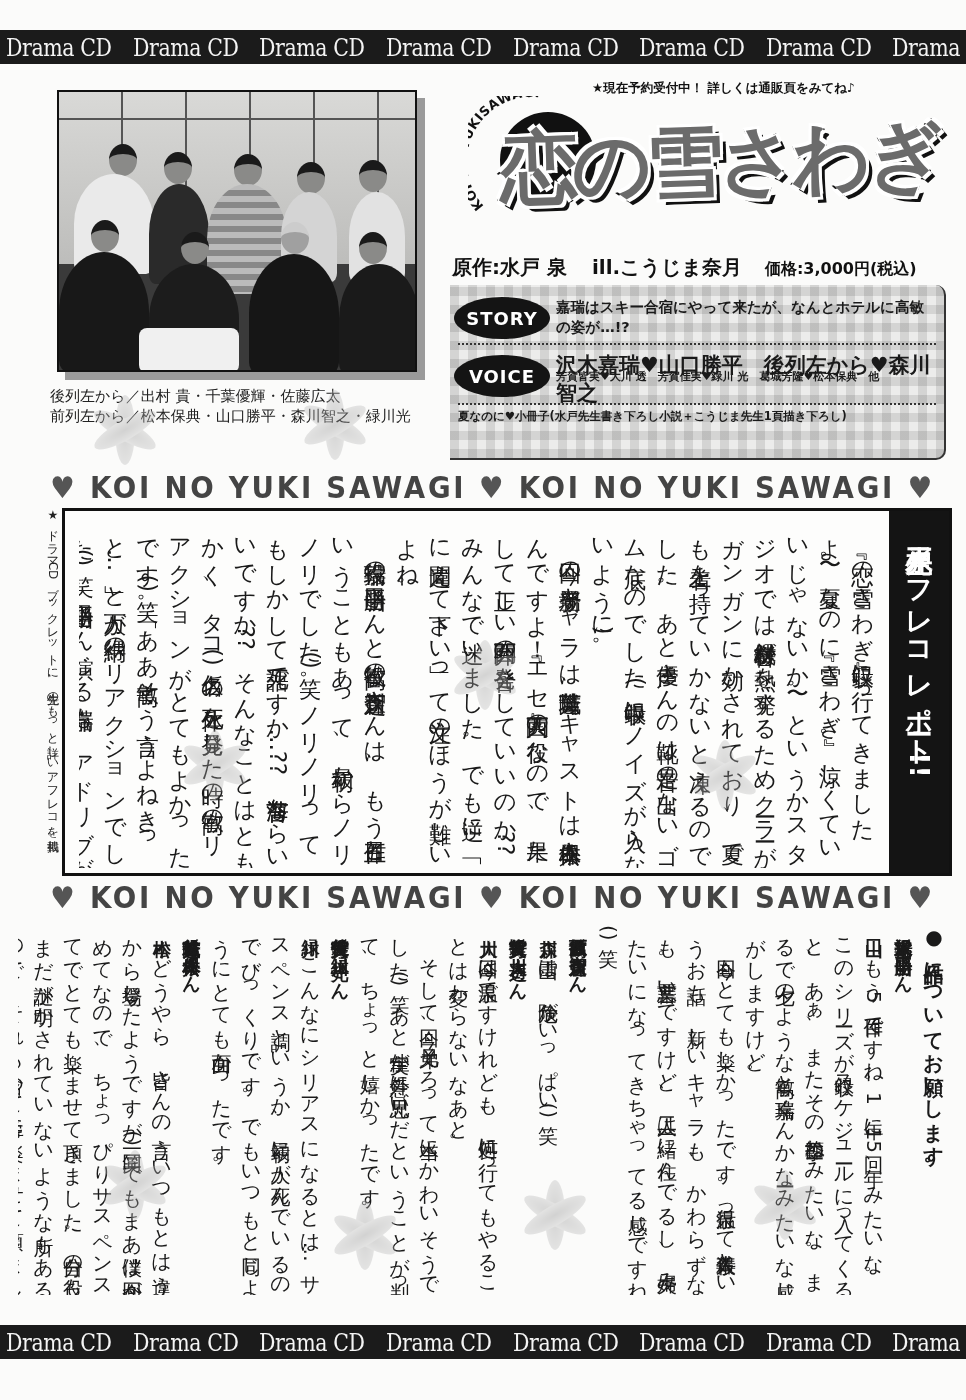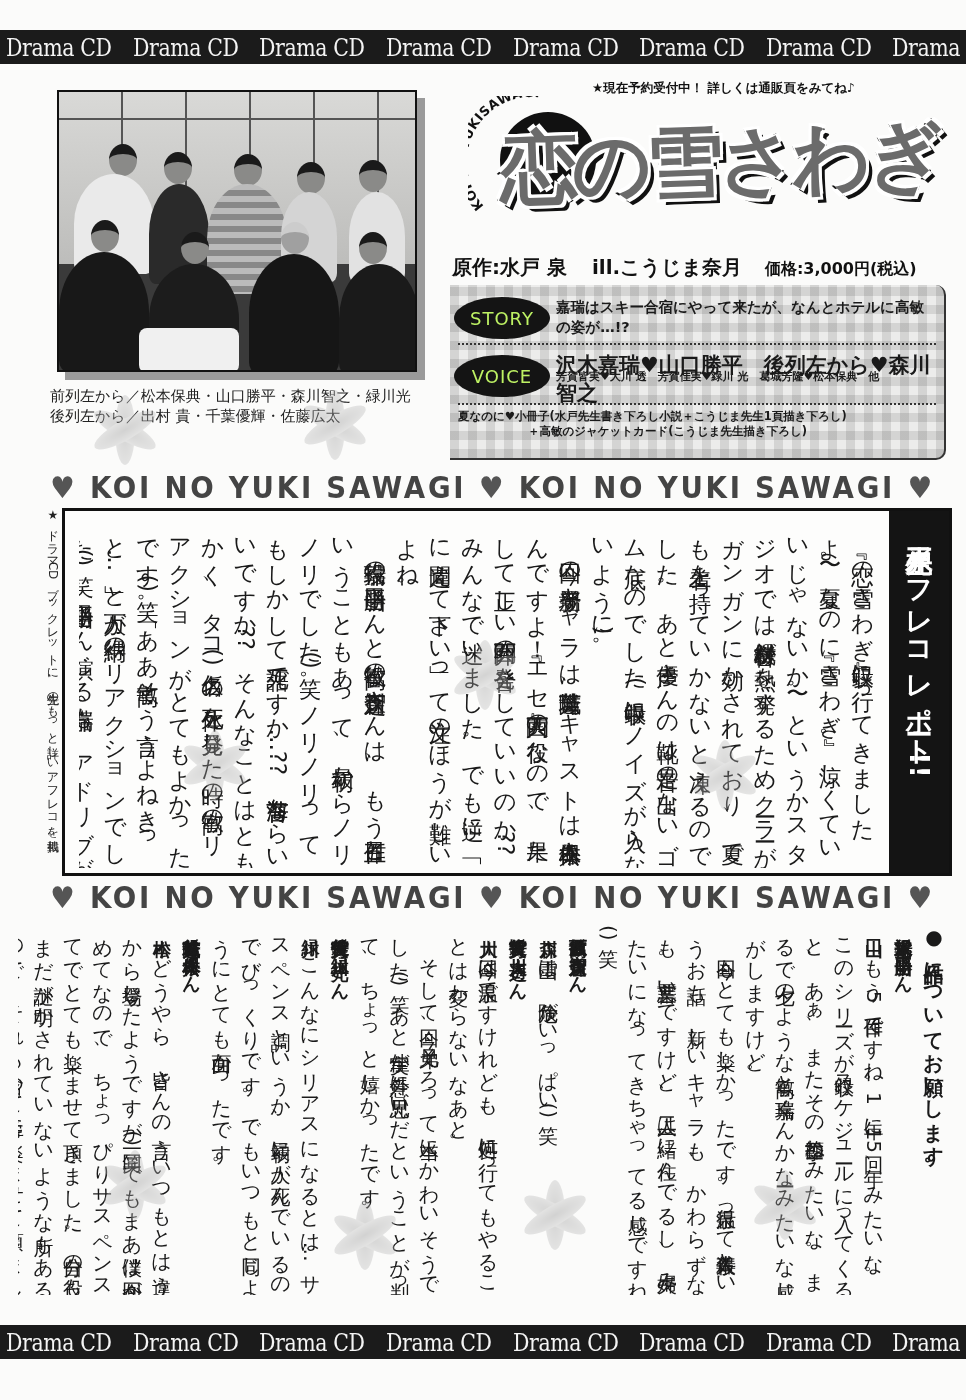--- a/index.html
+++ b/index.html
@@ -59,22 +59,22 @@
   
   .info {
     position:absolute; left:450px; top:285px; width:494px; height:173px;
     border:2px solid #333; border-top:none; border-left:none; border-radius:0 10px 10px 0;
     background:
       repeating-linear-gradient(90deg, rgba(0,0,0,0.10) 0 9px, transparent 9px 18px),
       repeating-linear-gradient(0deg, rgba(0,0,0,0.10) 0 9px, transparent 9px 18px),
       #ececeb;
   }
   .pill {
-    position:absolute; width:96px; height:42px; border-radius:50%; background:#141414; color:#bef264;
-    font-weight:normal; font-size:18px; display:flex; align-items:center; justify-content:center; letter-spacing:1px;
+    position:absolute; width:96px; height:42px; border-radius:50%; background:#141414; color:#ffffff;
+    font-weight:bold; font-size:18px; display:flex; align-items:center; justify-content:center; letter-spacing:1px;
   }
   .info .row-text { position:absolute; left:106px; font-weight:bold; color:#1a1a1a; }
   .info .dotted { position:absolute; left:8px; right:8px; border-top:2px dotted #333; }
   .info .story-text { top:12px; font-size:14.5px; line-height:20px; width:380px; }
   .info .voice-main { top:66px; font-size:21px; }
   .info .voice-sub { top:84px; font-size:11px; }
   .info .bonus { position:absolute; left:8px; top:124px; font-size:11.5px; line-height:15px; font-weight:bold; color:#1a1a1a; }
   .info .bonus .indent { padding-left:70px; }
 
   
@@ -164,22 +164,22 @@
   <div class="head" style="left:222px;top:130px;background:#a0a0a0;border-top-color:#ccc;"></div>
   <div class="head" style="left:300px;top:140px;"></div>
   <div class="person" style="left:0px;top:160px;width:90px;height:120px;background:#181818;"></div>
   <div class="person" style="left:90px;top:172px;width:90px;height:110px;background:#1c1c1c;"></div>
   <div class="person" style="left:80px;top:236px;width:100px;height:45px;background:#f0f0f0;border-radius:8px;"></div>
   <div class="person" style="left:190px;top:162px;width:90px;height:120px;background:#161616;"></div>
   <div class="person" style="left:280px;top:172px;width:80px;height:110px;background:#1a1a1a;"></div>
 </div>
 
 <div class="caption">
+  <div>後列左から／出村 貴・千葉優輝・佐藤広太</div>
   <div>前列左から／松本保典・山口勝平・森川智之・緑川光</div>
-  <div>後列左から／出村 貴・千葉優輝・佐藤広太</div>
 </div>
 <div class="flower" style="left:90px;top:395px;">
     <i></i>
   </div>
 <div class="flower" style="left:300px;top:390px;">
     <i></i>
   </div>
 
 <div class="preorder">★現在予約受付中！ 詳しくは通販頁をみてね♪</div>
 <div class="logo-circle"></div>
@@ -201,21 +201,20 @@
 <div class="info">
   <div class="pill" style="left:4px;top:12px;">STORY</div>
   <div class="row-text story-text">嘉瑞はスキー合宿にやって来たが、なんとホテルに高敏の姿が…!?</div>
   <div class="dotted" style="top:58px;"></div>
   <div class="pill" style="left:4px;top:70px;">VOICE</div>
   <div class="row-text voice-main">沢木嘉瑞♥山口勝平　後列左から♥森川智之</div>
   <div class="row-text voice-sub">芳賀皆実♥大川 透　芳賀佳実♥緑川 光　葛城芳隆♥松本保典　他</div>
   <div class="dotted" style="top:118px;"></div>
   <div class="bonus">
     <div>夏なのに♥小冊子(水戸先生書き下ろし小説＋こうじま先生1頁描き下ろし)</div>
-    <div class="indent">＋高敏のジャケットカード(こうじま先生描き下ろし)</div>
   </div>
 </div>
 
 <div id="kny1" class="kny">
   <span class="heart">♥</span>
   <span>KOI NO YUKI SAWAGI</span>
   <span class="heart">♥</span>
   <span>KOI NO YUKI SAWAGI</span>
   <span class="heart">♥</span>
 </div>

